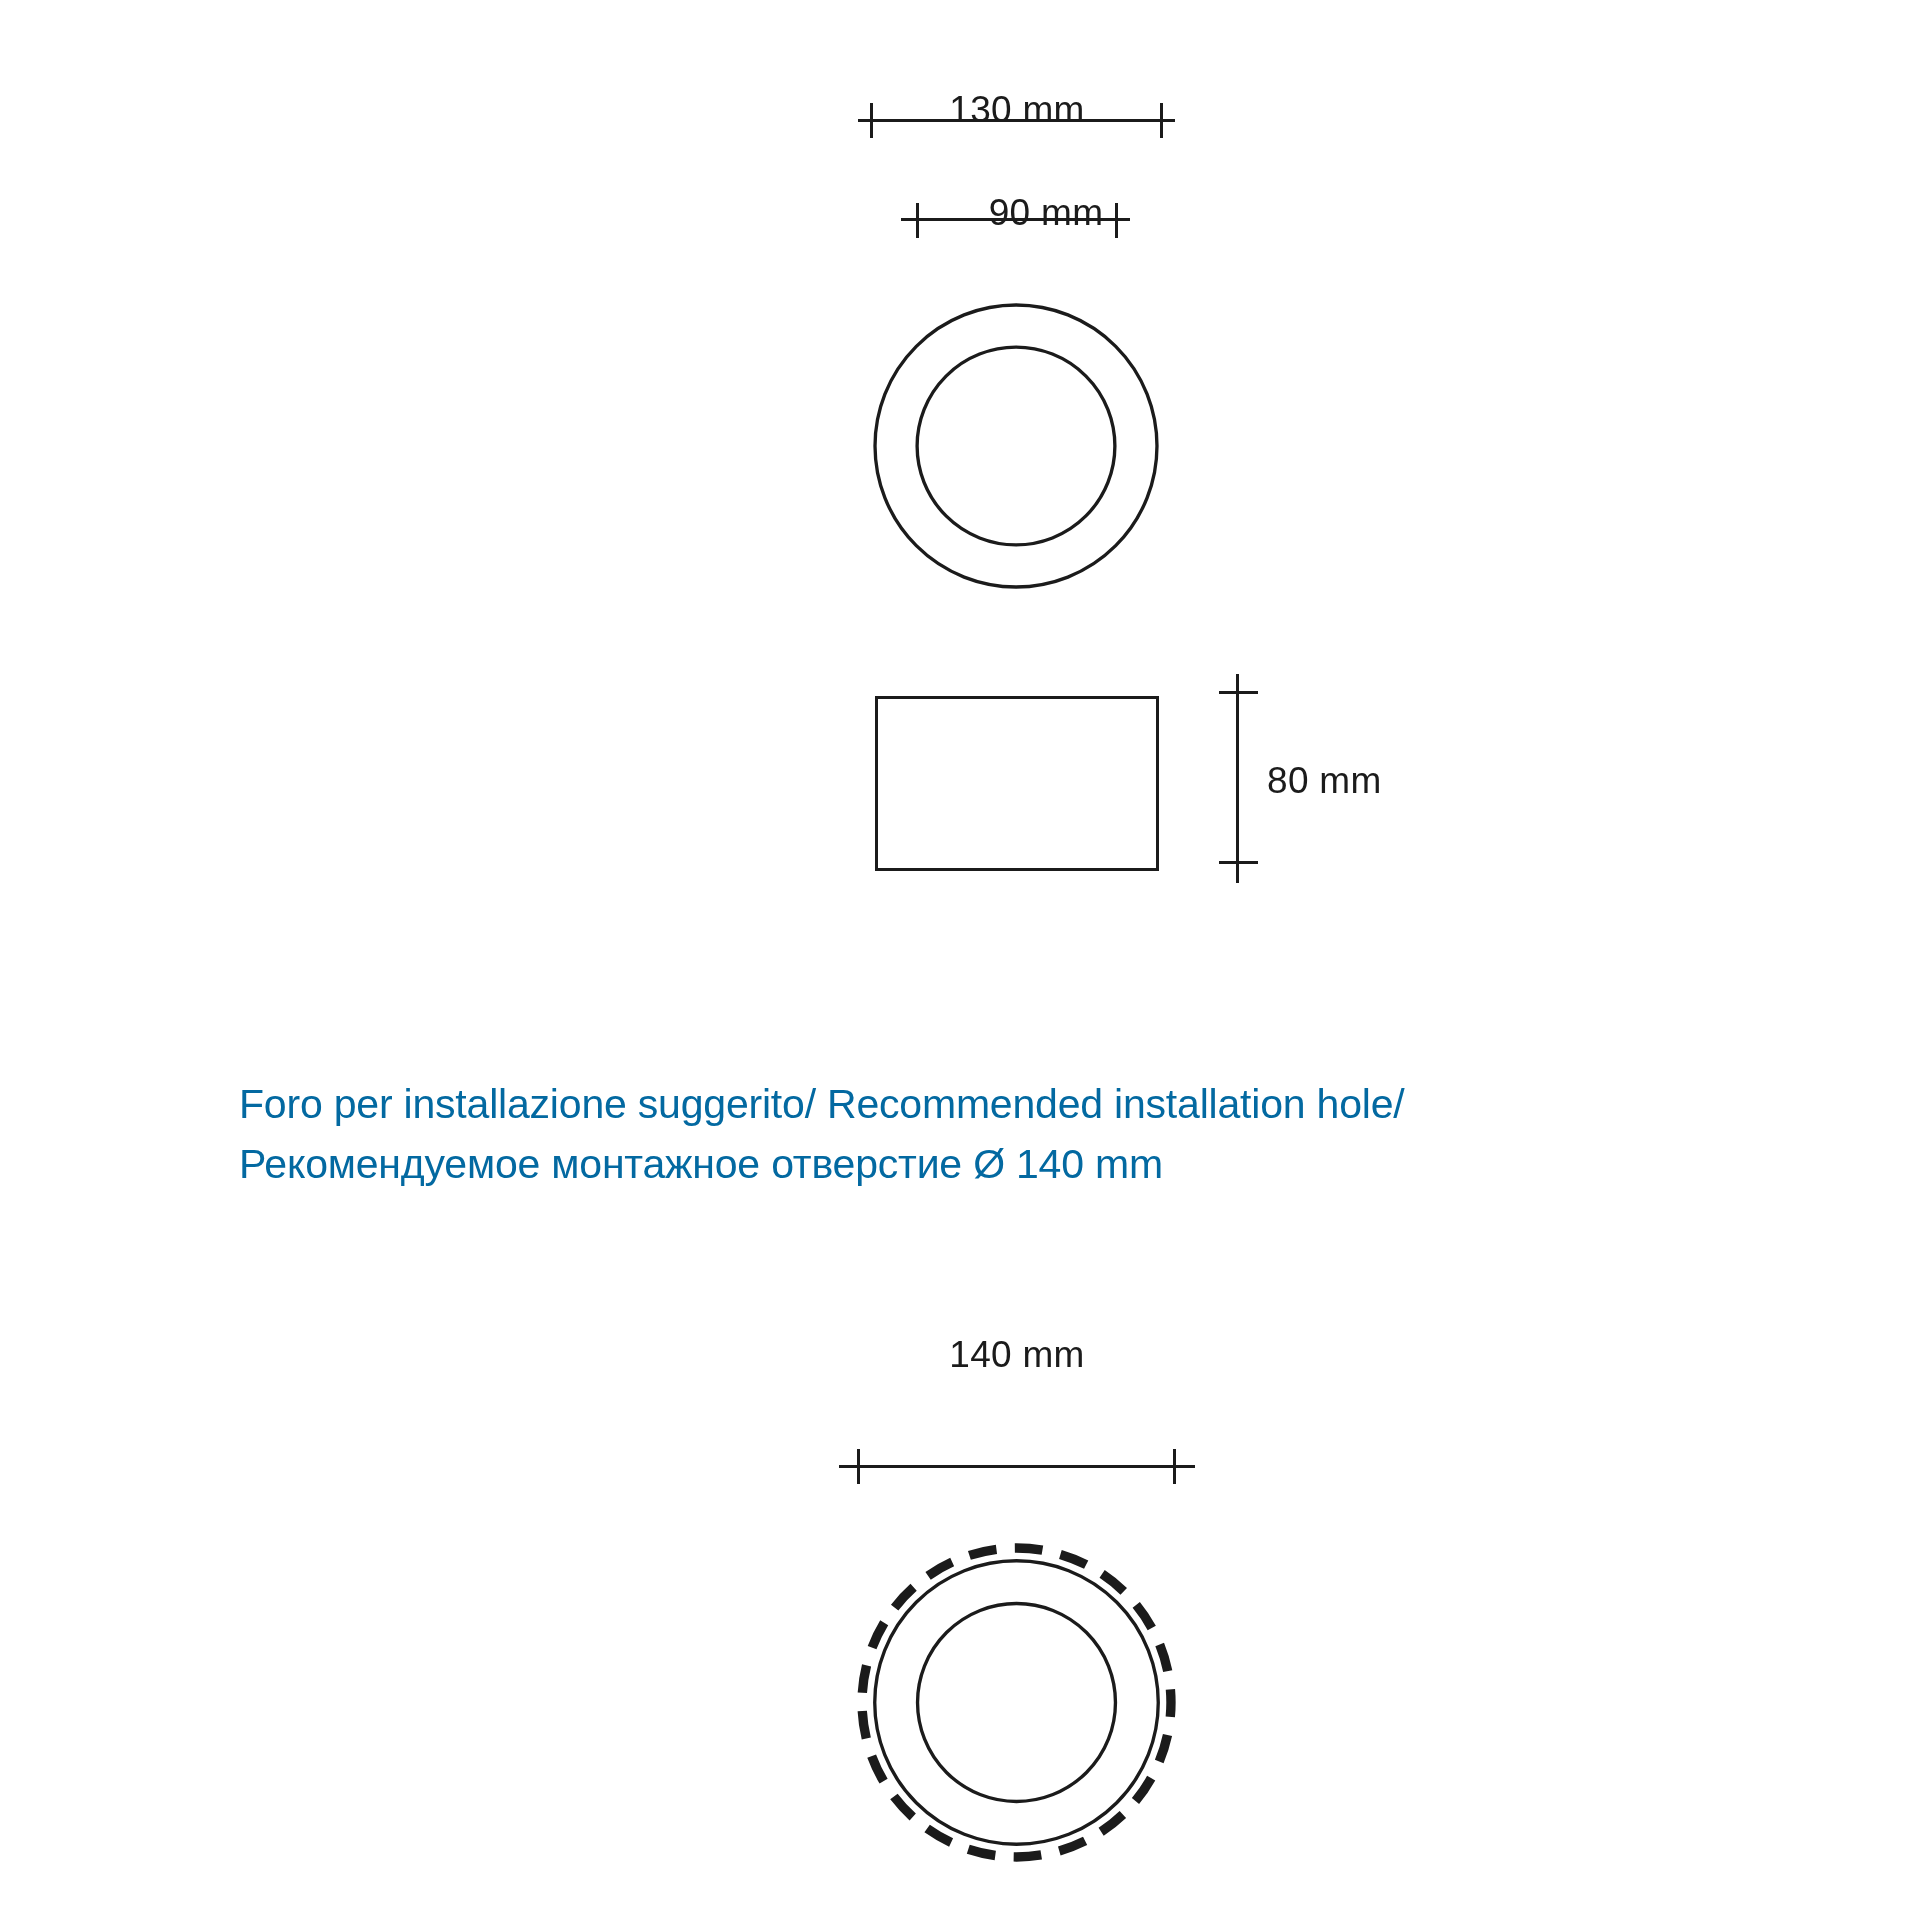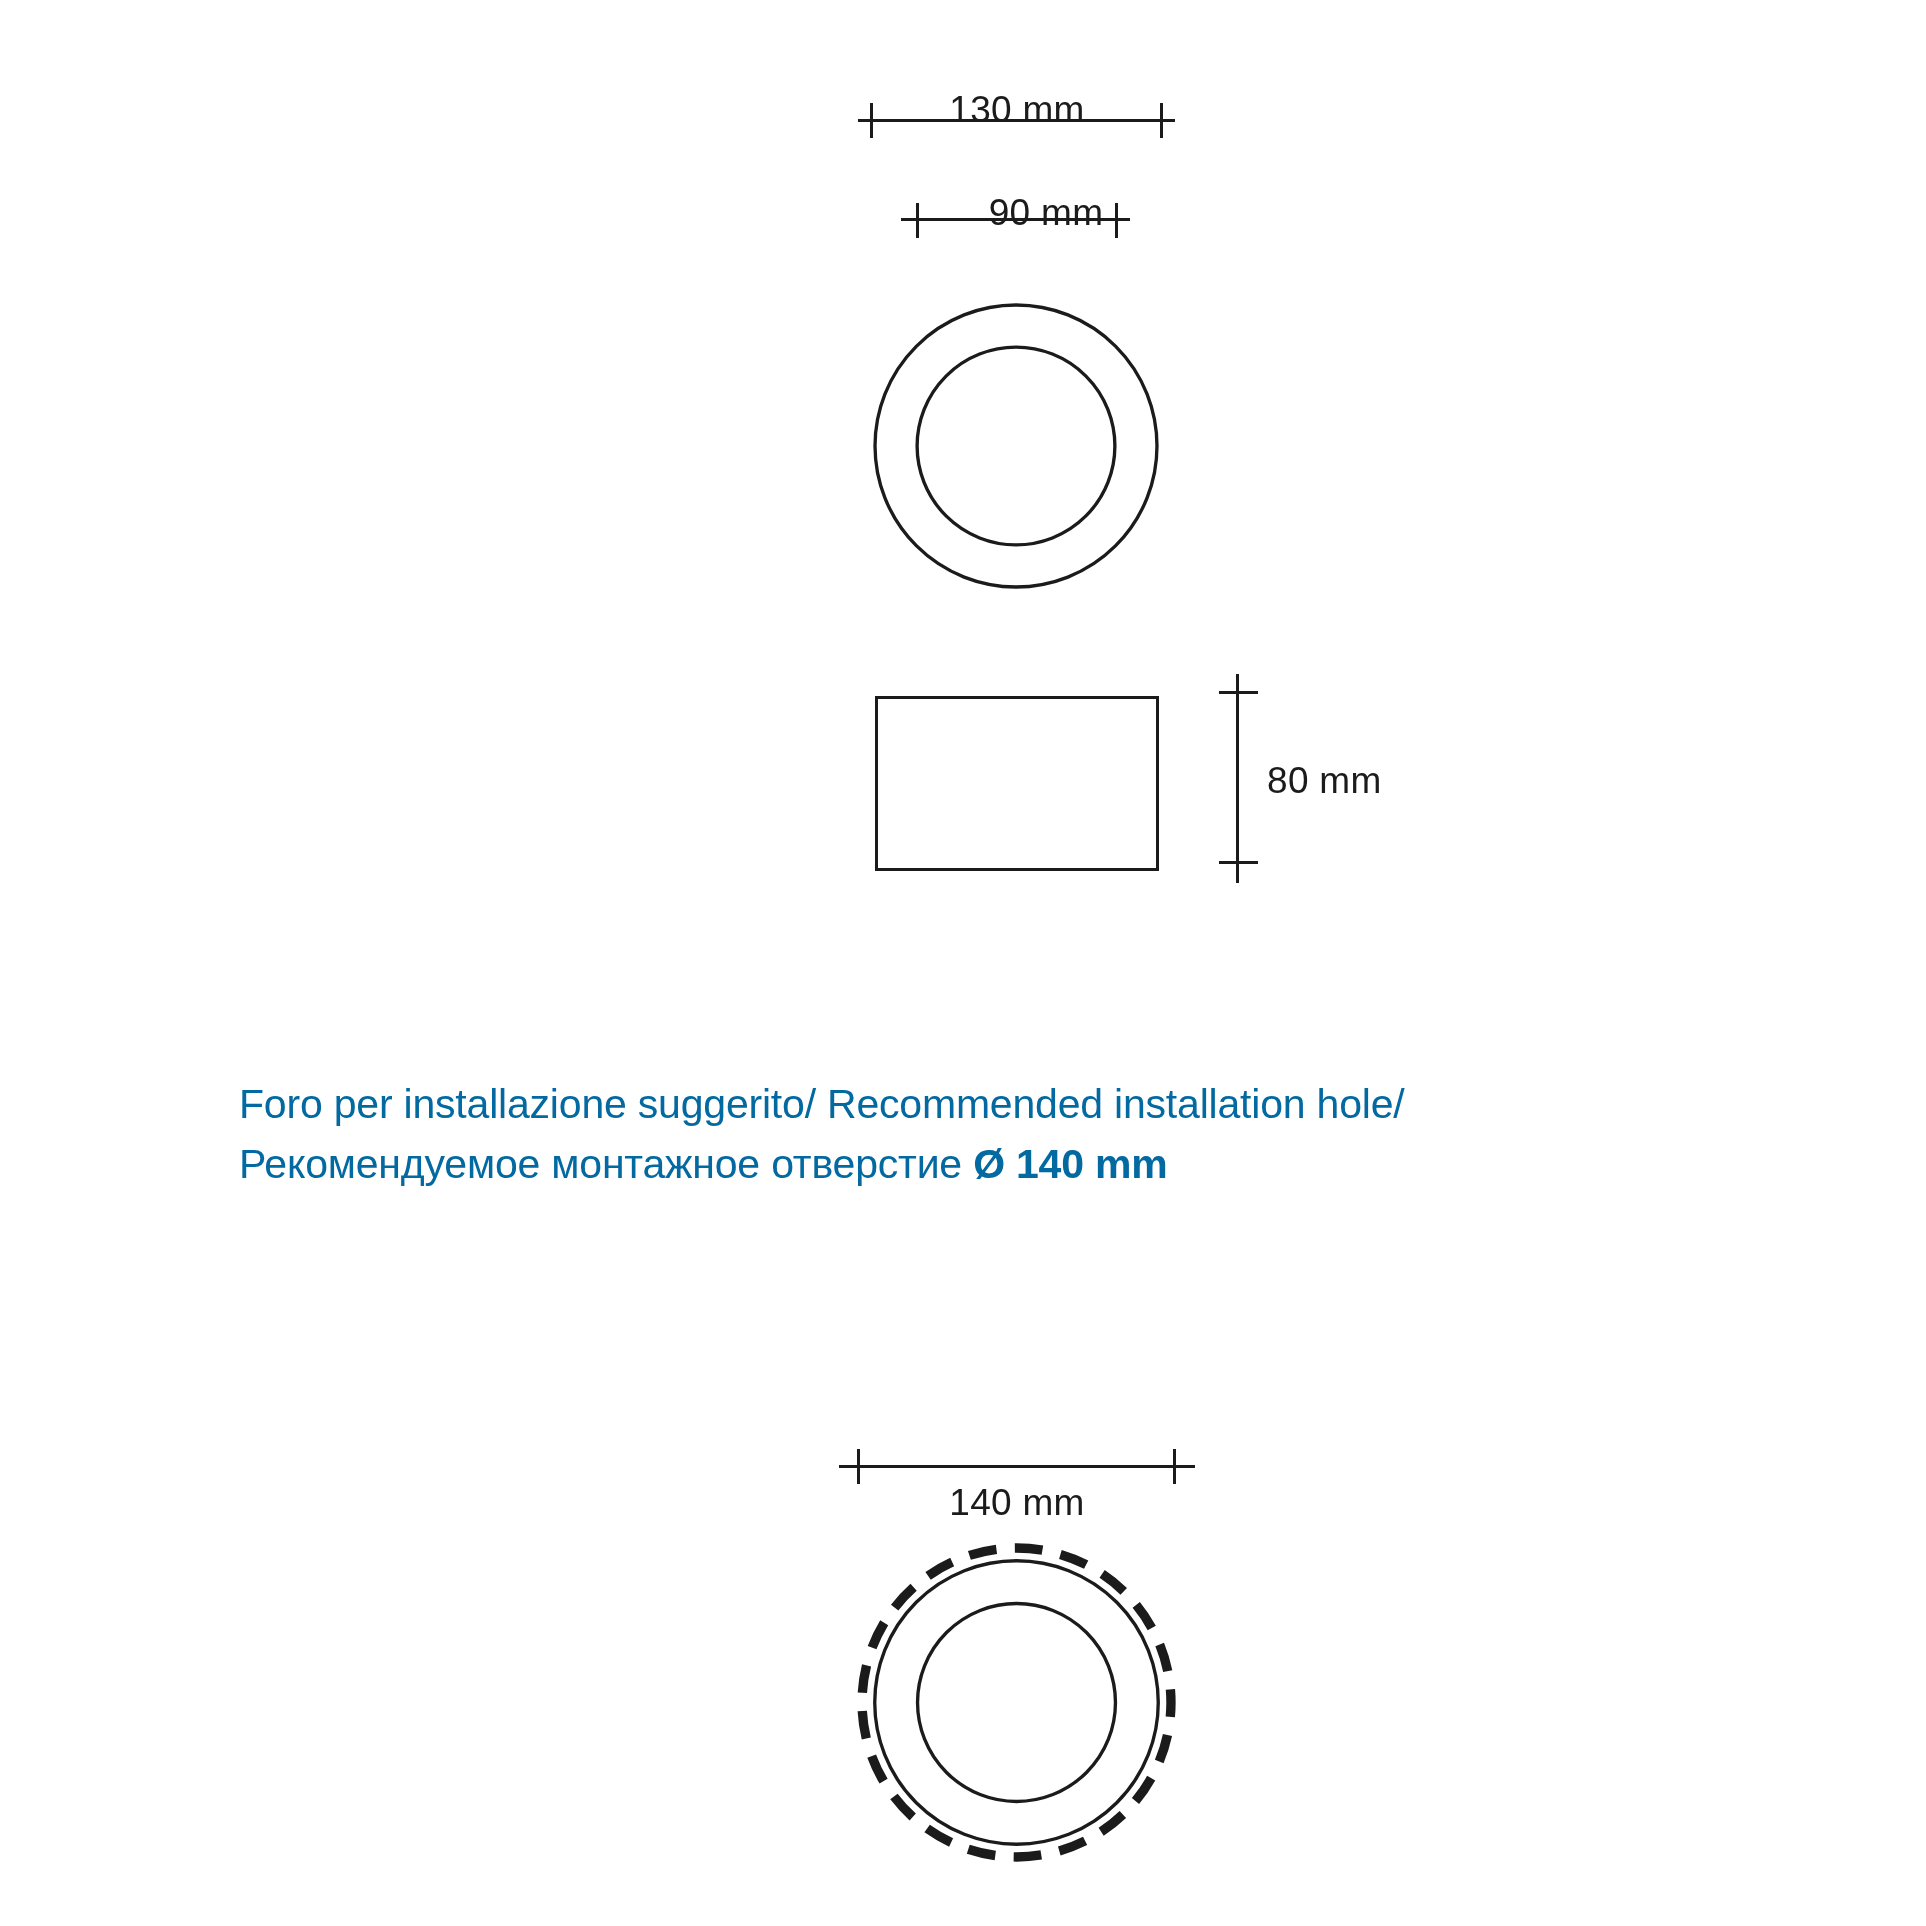--- a/index.html
+++ b/index.html
@@ -68,21 +68,21 @@
     position: absolute;
     left: 239px;
     top: 1074px;
     width: 1572px;
     font-size: 41px;
     line-height: 60px;
     letter-spacing: -0.2px;
     color: #0369a1;
   }
   .note-line { white-space: nowrap; }
-  .note-bold { font-weight: 700; }
+  .note-bold { font-weight: 400; }
 </style>
 </head>
 <body>
 
 <div class="canvas">
 
   <div class="dim-label centered" style="left:883px; top:89px;">130 mm</div>
   <div class="dim-line-h" style="left:858px; top:119px; width:317px;"></div>
   <div class="tick-v" style="left:870px; top:103px;"></div>
   <div class="tick-v" style="left:1160px; top:103px;"></div>
@@ -102,21 +102,21 @@
   <div class="dim-line-v" style="left:1236px; top:674px; height:209px;"></div>
   <div class="tick-h" style="left:1219px; top:691px;"></div>
   <div class="tick-h" style="left:1219px; top:861px;"></div>
   <div class="dim-label" style="left:1267px; top:760px;text-align:right;">80 mm</div>
 
   <div class="note-block">
     <div class="note-line">Foro per installazione suggerito/ Recommended installation hole/</div>
     <div class="note-line"><span>Рекомендуемое монтажное отверстие </span><span class="note-bold">Ø 140 mm</span></div>
   </div>
 
-  <div class="dim-label centered" style="left:883px; top:1482px;">140 mm</div>
+  <div class="dim-label centered" style="left:883px; top:1334px;">140 mm</div>
   <div class="dim-line-h" style="left:839px; top:1465px; width:356px;"></div>
   <div class="tick-v" style="left:857px; top:1449px;"></div>
   <div class="tick-v" style="left:1173px; top:1449px;"></div>
 
   <svg class="figure-svg" style="left:852px; top:1538px;" width="329" height="329" viewBox="0 0 492 492">
     <circle cx="246" cy="246" r="231" fill="none" stroke="#1b1b1b" stroke-width="14" stroke-dasharray="41.5 27.6" stroke-dashoffset="20"></circle>
     <circle cx="246" cy="246" r="212" fill="none" stroke="#1b1b1b" stroke-width="5"></circle>
     <circle cx="246" cy="246" r="148" fill="none" stroke="#1b1b1b" stroke-width="5"></circle>
   </svg>
 

